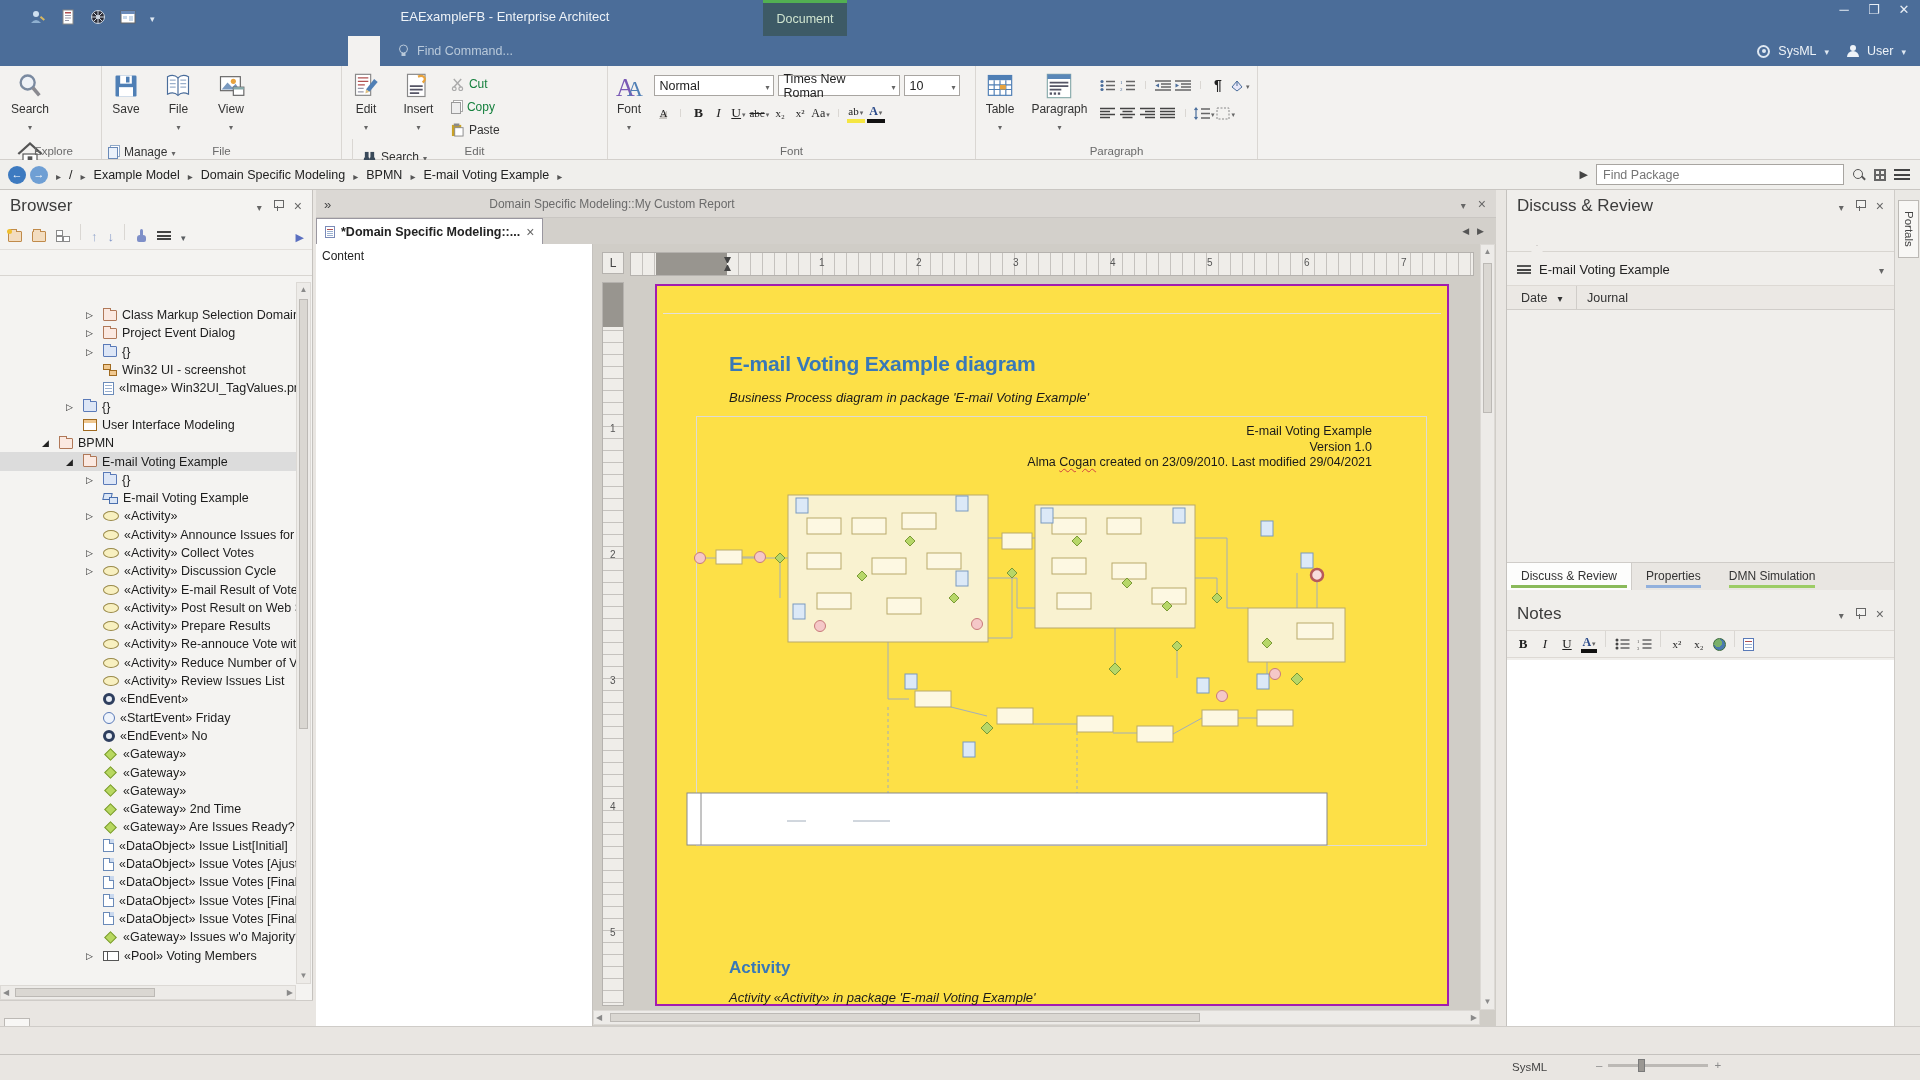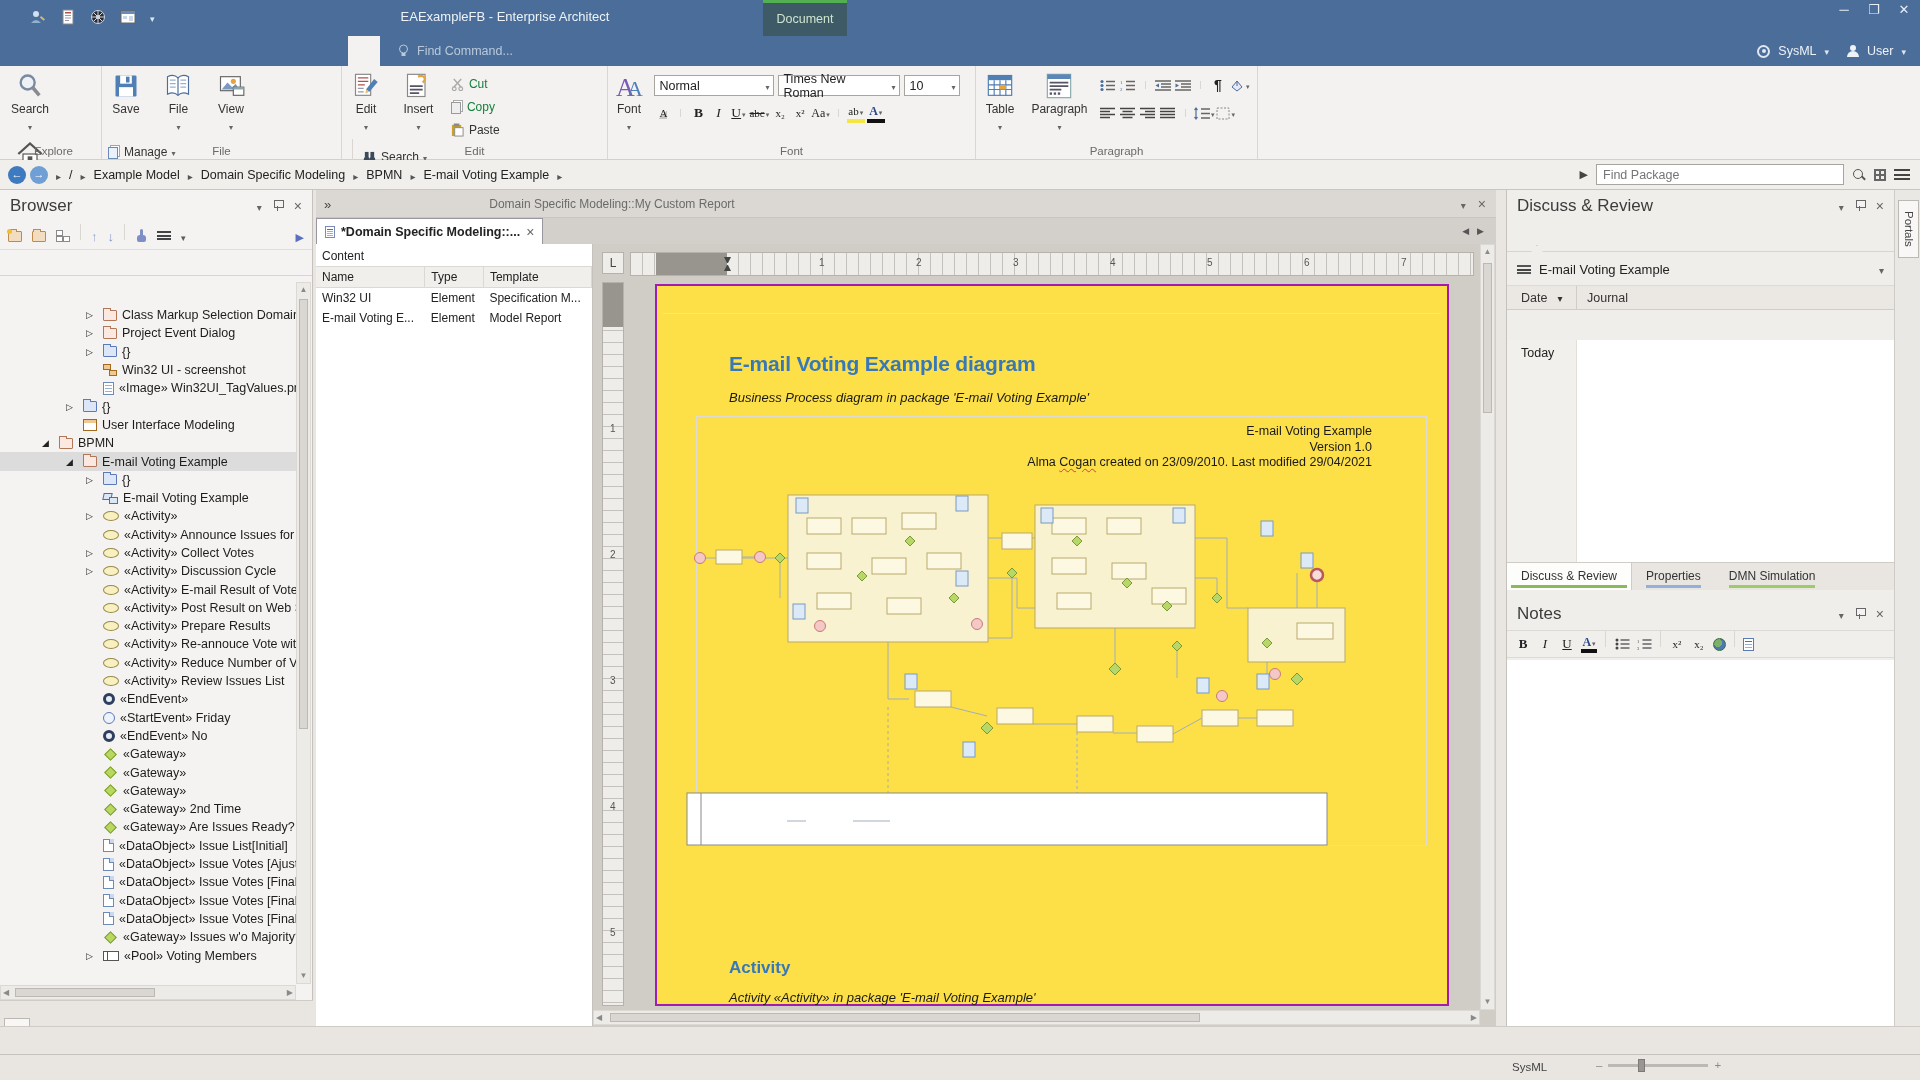--- a/index.html
+++ b/index.html
@@ -882,42 +882,20 @@
       <span class="i-chev"></span>
       <span id="mid-title">Domain Specific Modeling::My Custom Report</span>
       <span class="ph-icons" style="margin-left:auto">
         <span class="i-dd"></span>
         <span class="i-close"></span>
       </span>
     </div>
 
     <div id="report">
       <div id="rp-content-label">Content</div>
-      <table id="rp-table">
-        <thead>
-            <tr>
-              <th>Name</th>
-              <th>Type</th>
-              <th>Template</th>
-            </tr>
-          </thead>
-        <tbody>
-
-        <tr>
-            <td>Win32 UI</td>
-              <td>Element</td>
-              <td>Specification M...</td>
-          </tr>
-            <tr>
-            <td>E-mail Voting E...</td>
-              <td>Element</td>
-              <td>Model Report</td>
-          </tr>
-          </tbody>
-      </table>
     </div>
 
     <div id="docpane">
       <div id="ruler-corner">L</div>
       <div id="hruler">
         <div class="margin"></div>
           <div class="hg"></div>
         <div>
             <span class="hnum" style="left: 188px;">1</span>
             <span class="hnum" style="left: 285px;">2</span>
@@ -1092,24 +1070,20 @@
       <span>E-mail Voting Example</span>
       <span class="i-dd" style="margin-left:auto"></span>
     </div>
     <div id="dr-grid-head">
       <span class="c1">
           <span>Date</span>
           <span class="i-dd"></span>
         </span>
       <span class="c2">Journal</span>
     </div>
-    <div id="dr-rows">
-      <div class="datecol">Today</div>
-      <div class="jcol"></div>
-    </div>
     <div id="dr-bottomtabs">
 
     <span class="dbt active g"><span>Discuss &amp; Review</span><span class="ul"></span></span>
         <span class="dbt p"><span>Properties</span><span class="ul"></span></span>
         <span class="dbt g2"><span>DMN Simulation</span><span class="ul"></span></span>
       </div>
     <div id="notes-wrap">
       <div class="pane-head">
         <span>Notes</span>
         <span class="ph-icons">

